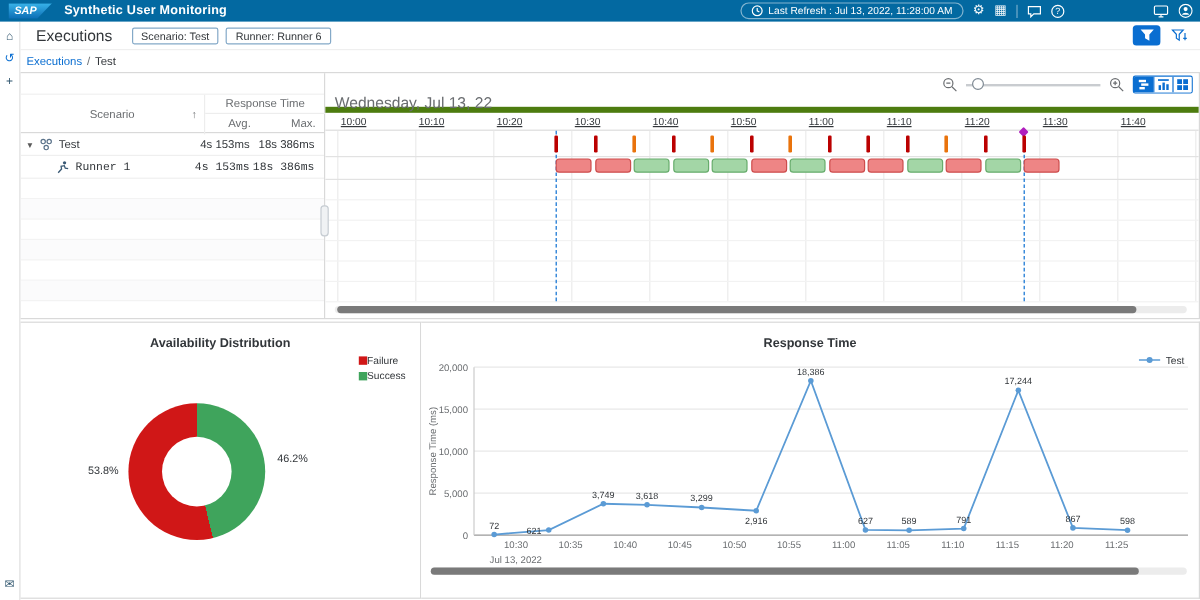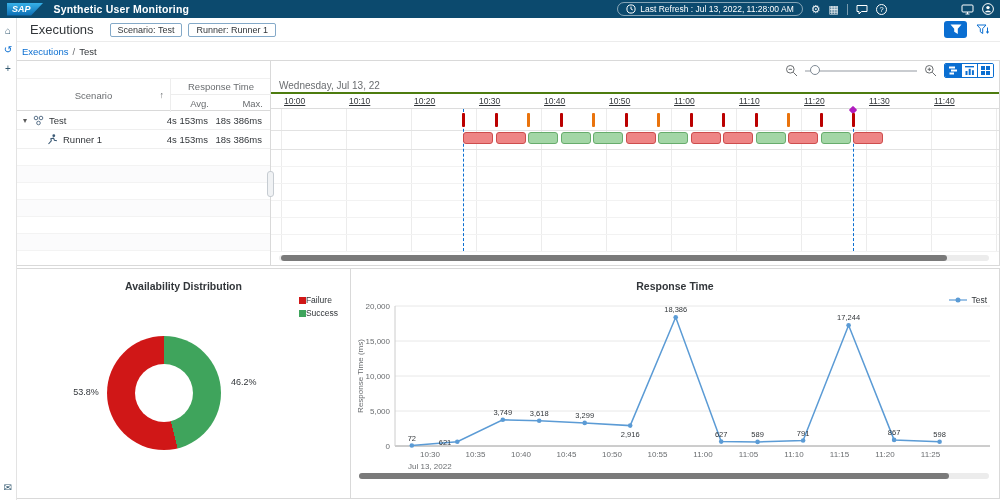--- a/index.html
+++ b/index.html
@@ -5,21 +5,21 @@
   * { box-sizing: border-box; margin: 0; padding: 0; }
   html,body { background:#fff; }
   #app {
     position: relative; width: 1000px; height: 500px; overflow: hidden;
     background: #fff; font-family: "Liberation Sans", "DejaVu Sans", sans-serif;
     color:#32363a;
   }
   svg { display:block; }
 
   
-  .shell { position:absolute; left:0; top:0; width:1000px; height:18px; background:#0c4a6e;
+  .shell { position:absolute; left:0; top:0; width:1000px; height:18px; background:#0369a1;
            display:flex; align-items:center; color:#fff; z-index:10; }
   .logo { margin-left:7px; background:linear-gradient(180deg,#37b1e8,#0b6cb3);
           clip-path:polygon(0 0,100% 0,66% 100%,0 100%);
           padding:1px 13px 2px 5px; font-size:9px; font-weight:700; font-style:italic; color:#fff; }
   .shell-title { margin-left:10px; font-size:10.5px; font-weight:700; letter-spacing:.2px; }
   .shell-right { margin-left:auto; margin-right:6px; display:flex; align-items:center; gap:8px; }
   .refresh-pill { display:flex; align-items:center; gap:4px; border:1px solid rgba(255,255,255,.5);
                   border-radius:9px; padding:1px 8px; font-size:8.5px; white-space:nowrap; cursor:pointer; }
   .shell-ico { font-size:11px; line-height:11px; opacity:.95; cursor:pointer; }
   .vdiv { width:1px; height:11px; background:rgba(255,255,255,.45); }
@@ -66,21 +66,21 @@
                   text-align:center; border-right:1px solid #ededed; cursor:pointer; }
   .sort { position:absolute; right:6px; top:0; font-size:9px; color:#6a6d70; }
   .g-h-group { position:absolute; left:154px; top:0; width:100px; height:16px; line-height:16px;
                text-align:center; border-bottom:1px solid #ededed; }
   .g-h-avg { position:absolute; left:154px; top:16px; width:38px; height:17px; line-height:17px;
              text-align:right; cursor:pointer; }
   .g-h-max { position:absolute; left:192px; top:16px; width:54px; height:17px; line-height:17px;
              text-align:right; cursor:pointer; }
   .g-row { position:absolute; left:0; right:0; border-bottom:1px solid #efefef;
            display:flex; align-items:center; font-size:9.5px; color:#32363a; cursor:pointer; }
-  .r1 { top:50px; height:19px; } .r2 { top:69px; height:19px; }
+  .r1 { top:50px; height:19px; } .r2 { top:69px; height:19px;font-family:Liberation Mono, monospace; }
   .expander { margin-left:6px; font-size:8px; color:#5a5a5a; }
   .sc-ico { margin-left:6px; } .run-ico { margin-left:30px; }
   .rname { margin-left:5px; }
   .val-avg { position:absolute; right:62px; } .val-max { position:absolute; right:8px; }
   .g-row.empty { cursor:default; border-bottom:1px solid #f3f3f3; }
   .g-row.empty.alt { background:#fbfbfc; }
   .grip { position:absolute; right:-4px; top:110px; width:7px; height:26px; background:#f0f2f4;
           border:1px solid #c6ccd2; border-radius:3px; z-index:3; cursor:col-resize; }
 
   .g-timeline { position:absolute; left:254px; top:0; right:0; height:100%; overflow:hidden; }
@@ -89,21 +89,21 @@
   .slider { position:relative; width:112px; height:13px; cursor:pointer; }
   .slider-track { position:absolute; left:0; right:0; top:6px; height:2px; background:#c9ccd0; }
   .slider-handle { position:absolute; left:5px; top:1px; width:10px; height:10px; border-radius:50%;
                    background:#fff; border:1px solid #7f8a94; }
   .seg { display:flex; height:15px; border:1px solid #0a6ed1; border-radius:2px; overflow:hidden; }
   .seg button { width:16px; height:100%; border:none; background:#fff; color:#0a6ed1;
                 display:flex; align-items:center; justify-content:center; padding:0; cursor:pointer; }
   .seg button + button { border-left:1px solid #0a6ed1; }
   .seg button.sel { background:#0a6ed1; color:#fff; }
   .g-datehdr { position:absolute; top:17px; left:0; right:0; height:16px; line-height:16px;
-               padding-left:8px; font-size:10px; color:#6a6d70; border-bottom:2px solid #4d7c0f; }
+               padding-left:8px; font-size:13px; color:#6a6d70; border-bottom:5px solid #4d7c0f; }
   .g-axis { position:absolute; top:33px; left:0; right:0; height:15px; border-bottom:1px solid #dcdcdc;
             overflow:hidden; }
   .g-axis span { position:absolute; top:2px; font-size:8.5px; color:#32363a; white-space:nowrap;text-decoration:underline; }
   .g-body { position:absolute; top:48px; left:0; right:0; bottom:14px; }
   .g-grid { position:absolute; top:0; bottom:0; width:1px; background:#ececec; }
   .g-hline { position:absolute; left:0; right:0; height:1px; }
   .g-frame { position:absolute; top:0; bottom:0; width:0; }
   .g-flag { position:absolute; top:-2px; width:6px; height:6px; border-radius:1px; transform:rotate(45deg); }
   .g-tick { position:absolute; top:4px; width:3px; height:14px; border-radius:1px; }
   .g-bar { position:absolute; top:23px; height:12px; border:1px solid; border-radius:3px; }
@@ -174,21 +174,21 @@
     <span class="rail-ico">⌂</span>
     <span class="rail-ico active">↺</span>
     <span class="rail-ico">+</span>
     <span class="rail-ico rail-bottom">✉</span>
   </nav>
 
   <div class="filterbar">
     <div class="page-title">Executions</div>
     <div class="chips">
         <span class="chip">Scenario: Test</span>
-        <span class="chip">Runner: Runner 1</span>
+        <span class="chip">Runner: Runner 6</span>
       </div>
     <div class="filterbar-right">
       <button class="filter-btn">
         <svg width="12" height="11" viewBox="0 0 12 11">
           <path d="M0.5 0.5 h11 L7.8 4.8 V10 L4.2 7.8 V4.8 Z" fill="#fff"></path>
         </svg>
       </button>
       <span class="adapt">
         <svg width="14" height="12" viewBox="0 0 14 12">
           <path d="M1 1 h9 L6.7 4.6 V9.5 L4.3 7.8 V4.6 Z" fill="none" stroke="#0a6ed1" stroke-width="1"></path>

